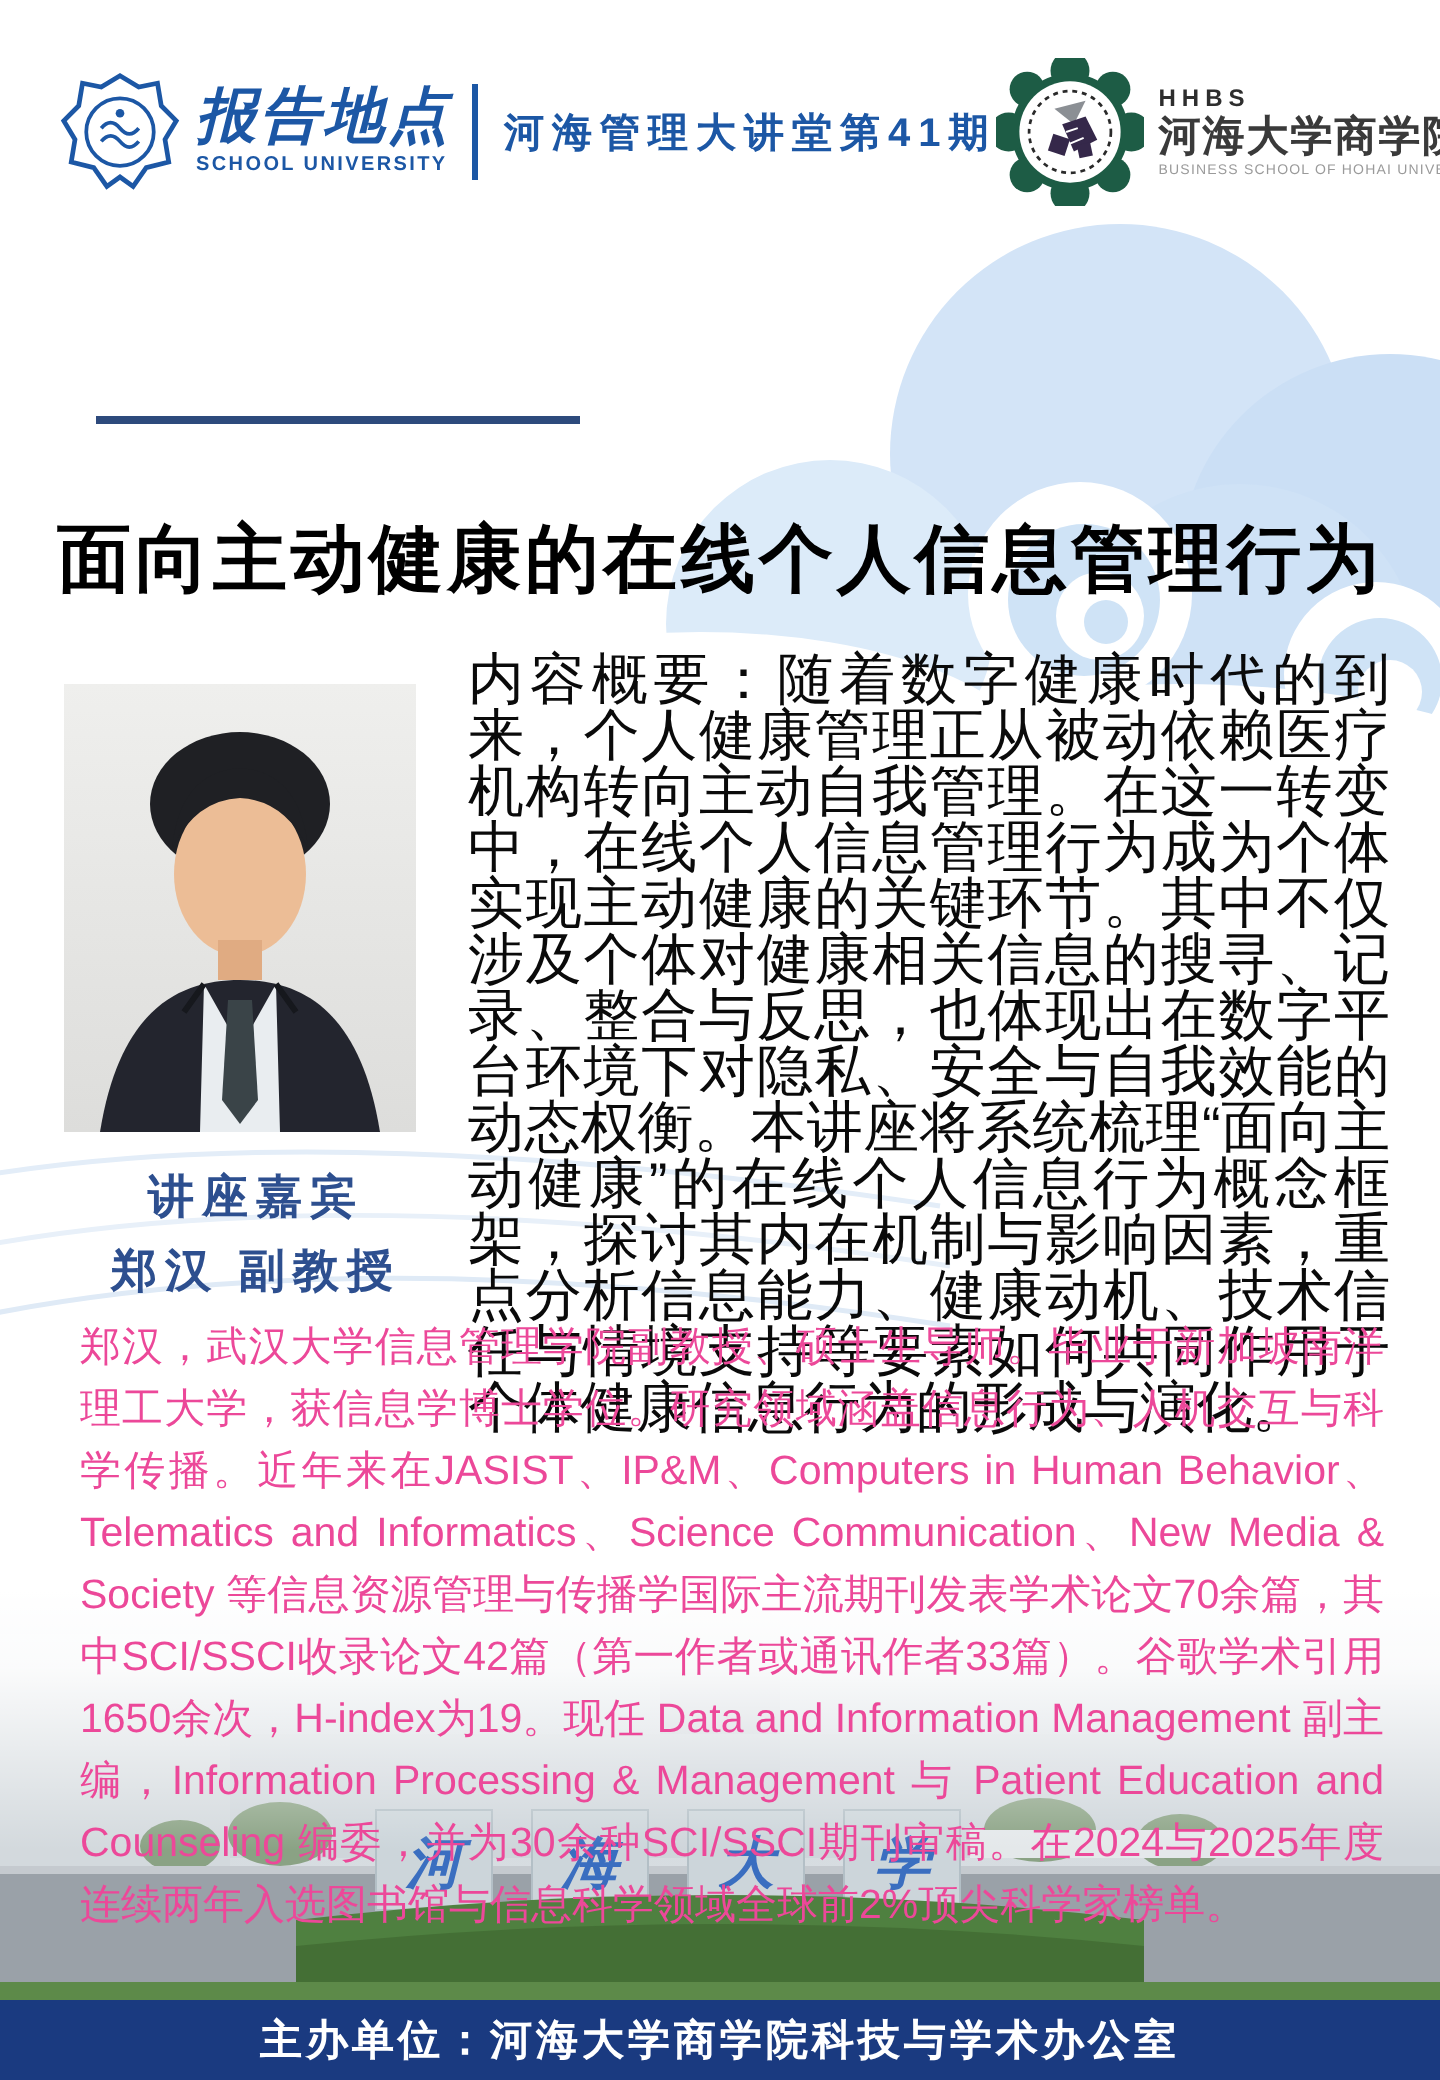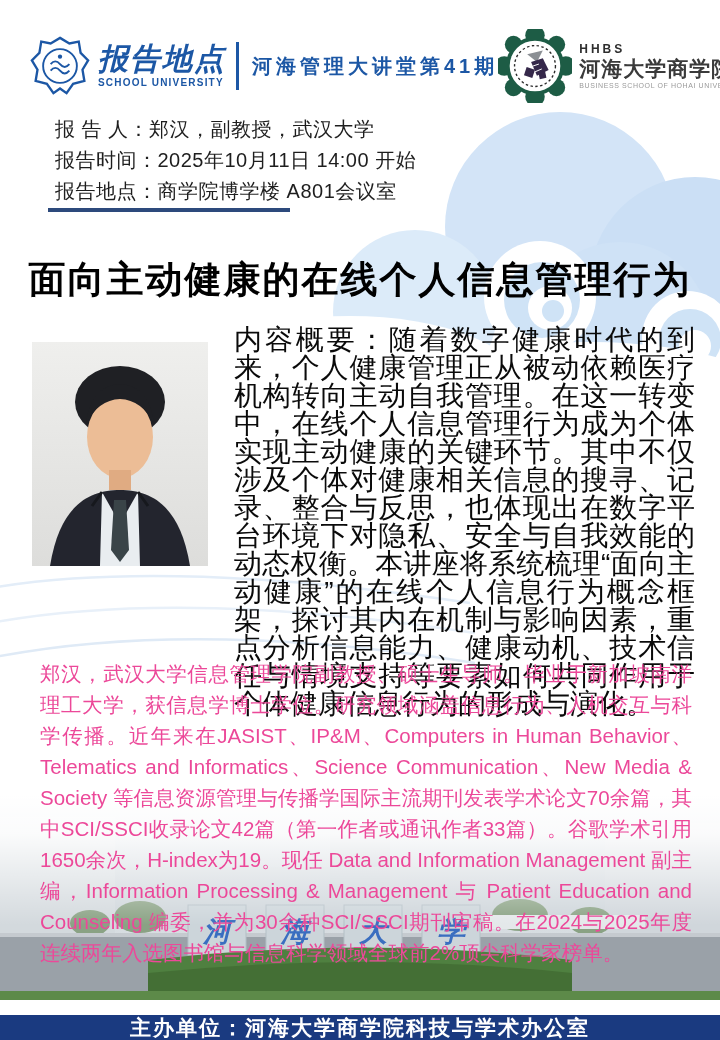--- a/index.html
+++ b/index.html
@@ -66,21 +66,21 @@
   }
   
   .campus{position:absolute;left:0;top:795px;width:720px;height:205px;z-index:1;}
   .campus svg{display:block;}
   .campus-fade{
     position:absolute;left:0;top:0;width:720px;height:130px;
     background:linear-gradient(180deg,#ffffff 0%,rgba(255,255,255,0.9) 30%,rgba(255,255,255,0) 100%);
   }
   
   .footer{
-    position:absolute;left:0;bottom:0;width:720px;height:25px;background:#1a3a80;z-index:4;
+    position:absolute;left:0;bottom:0;width:720px;height:40px;background:#1a3a80;z-index:4;
     display:flex;align-items:center;justify-content:center;
     font-family:"Liberation Serif",serif;font-weight:bold;color:#ffffff;
     font-size:21px;letter-spacing:2px;
   }
 </style>
 </head>
 <body>
 
 <div class="poster">
 
@@ -149,25 +149,20 @@
         <path d="M36,38 l6,-2 M38,44 l7,-3" stroke="#ffffff" stroke-width="1"></path>
       </svg>
       <div class="school-text">
         <div class="school-abbr">HHBS</div>
         <div class="school-zh">河海大学商学院</div>
         <div class="school-en">BUSINESS SCHOOL OF HOHAI UNIVERSITY</div>
       </div>
     </div>
   </header>
 
-  <section class="info">
-    <div>报 告 人：郑汉，副教授，武汉大学</div>
-    <div>报告时间：2025年10月11日 14:00 开始</div>
-    <div>报告地点：商学院博学楼 A801会议室</div>
-  </section>
   <div class="info-underline"></div>
 
   <h1 class="main-title">面向主动健康的在线个人信息管理行为</h1>
 
   <section class="content-row">
     <svg class="portrait" viewBox="0 0 176 224">
       <defs>
         <linearGradient id="pbg" x1="0" y1="0" x2="0" y2="1">
           <stop offset="0" stop-color="#efefed"></stop>
             <stop offset="1" stop-color="#dddddb"></stop>
@@ -179,20 +174,24 @@
       <path d="M54,82 Q58,44 88,42 Q118,44 122,82 Q110,58 88,57 Q66,58 54,82 Z" fill="#1f2024"></path>
       <rect x="77" y="128" width="22" height="20" fill="#e0ab82"></rect>
       <path d="M18,224 C28,162 58,148 88,148 C118,148 148,162 158,224 Z" fill="#23252e"></path>
       <polygon points="70,150 88,182 106,150 108,224 68,224" fill="#e9edf0"></polygon>
       <polygon points="82,158 94,158 97,208 88,220 79,208" fill="#3a4448"></polygon>
       <path d="M70,150 L60,164 M106,150 L116,164" stroke="#16181d" stroke-width="3"></path>
     </svg>
     <p class="abstract"><span>内容概要：</span><span>随着数字健康时代的到来，个人健康管理正从被动依赖医疗机构转向主动自我管理。在这一转变中，在线个人信息管理行为成为个体实现主动健康的关键环节。其中不仅涉及个体对健康相关信息的搜寻、记录、整合与反思，也体现出在数字平台环境下对隐私、安全与自我效能的动态权衡。本讲座将系统梳理“面向主动健康”的在线个人信息行为概念框架，探讨其内在机制与影响因素，重点分析信息能力、健康动机、技术信任与情境支持等要素如何共同作用于个体健康信息行为的形成与演化。</span></p>
   </section>
 
+  <div class="speaker-caption">
+    <div>讲座嘉宾</div>
+    <div>郑汉 副教授</div>
+  </div>
 
   <p class="bio">郑汉，武汉大学信息管理学院副教授、硕士生导师。毕业于新加坡南洋理工大学，获信息学博士学位。研究领域涵盖信息行为、人机交互与科学传播。近年来在JASIST、IP&amp;M、Computers in Human Behavior、Telematics and Informatics、Science Communication、New Media &amp; Society 等信息资源管理与传播学国际主流期刊发表学术论文70余篇，其中SCI/SSCI收录论文42篇（第一作者或通讯作者33篇）。谷歌学术引用1650余次，H-index为19。现任 Data and Information Management 副主编，Information Processing &amp; Management 与 Patient Education and Counseling 编委，并为30余种SCI/SSCI期刊审稿。在2024与2025年度连续两年入选图书馆与信息科学领域全球前2%顶尖科学家榜单。</p>
 
   <div class="campus">
     <svg viewBox="0 0 720 205" width="720" height="205">
       <defs>
         <linearGradient id="sky" x1="0" y1="0" x2="0" y2="1">
           <stop offset="0" stop-color="#c6cfd6"></stop>
             <stop offset="1" stop-color="#dfe3e6"></stop>
         </linearGradient>

